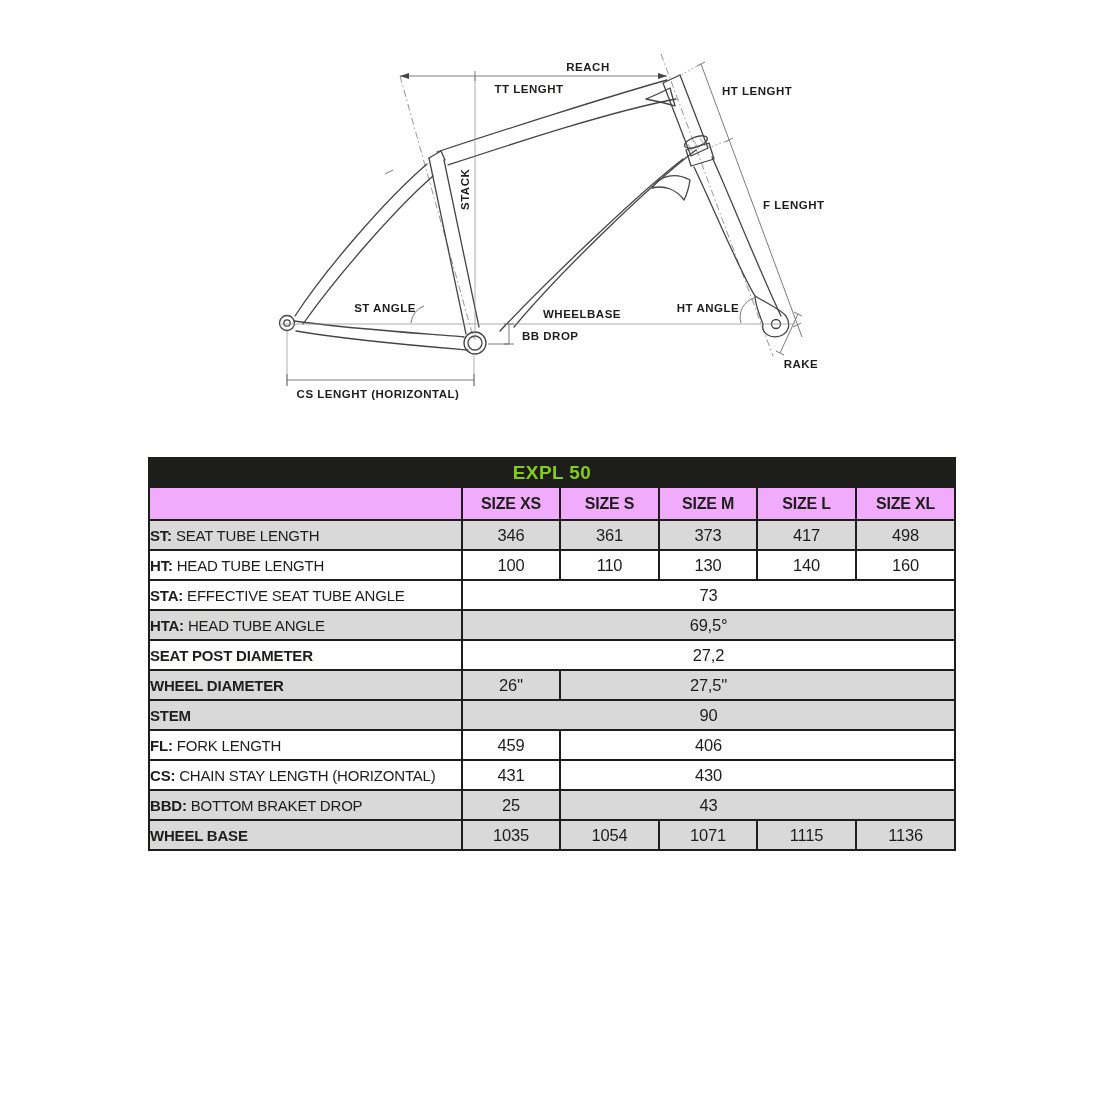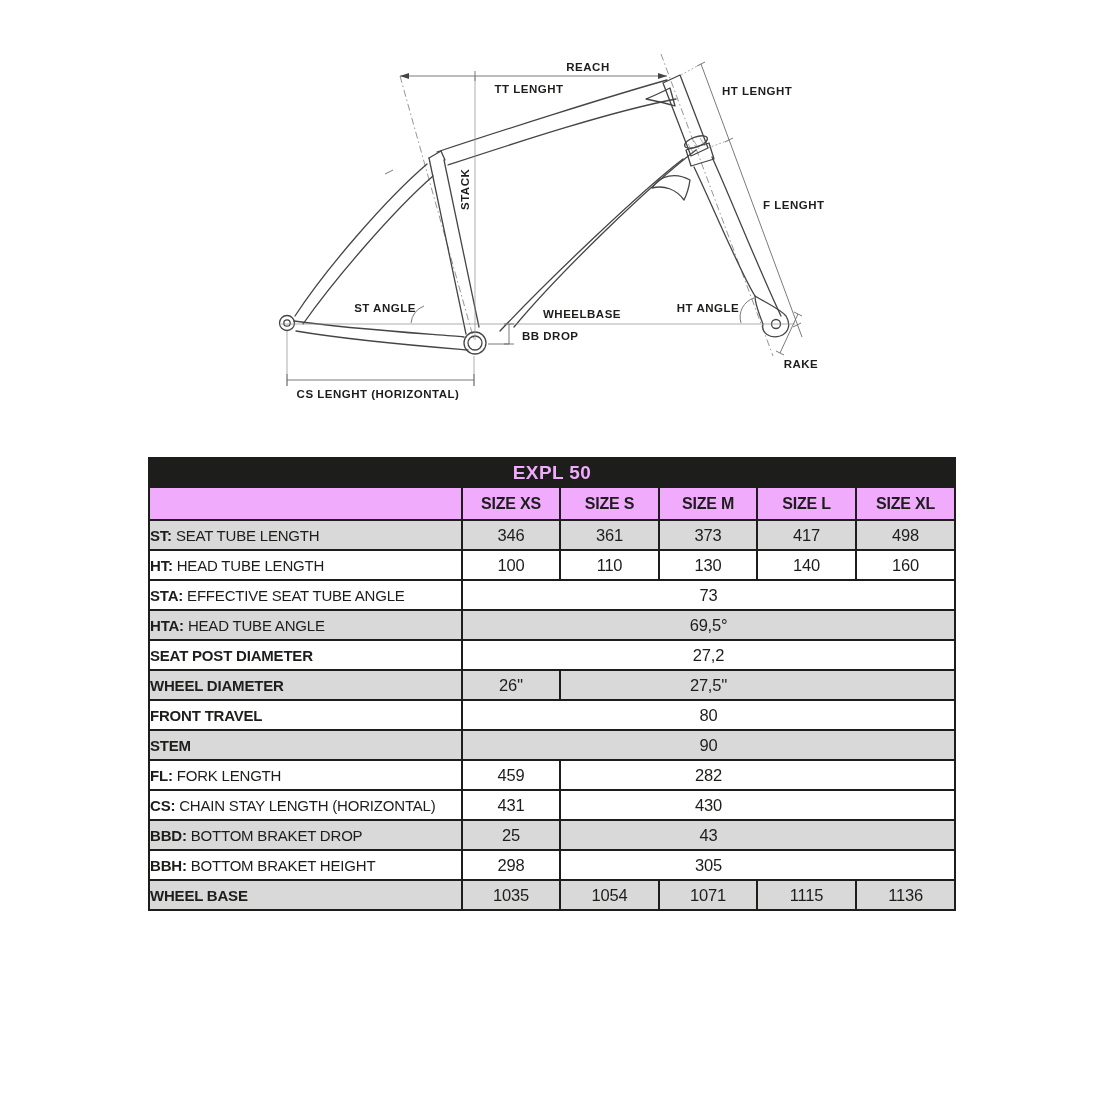--- a/index.html
+++ b/index.html
@@ -18,21 +18,21 @@
   .dash-line    { fill:none; stroke:#7a7a7a; stroke-width:0.8; stroke-dasharray:7 3 1.5 3; }
   .dot-line     { fill:none; stroke:#8a8a8a; stroke-width:0.7; stroke-dasharray:2 2; }
   .arrow        { fill:#454545; stroke:none; }
 
   table.spec {
     position:absolute; left:148px; top:457px; width:806px;
     border-collapse:collapse; table-layout:fixed;
   }
   table.spec td, table.spec th { border:2px solid #1d1d1b; padding:0; vertical-align:middle; }
   tr.title-row td {
-    background:#1d1d1b; color:#f0abfc; text-align:center;
+    background:#1d1d1b; color:#84cc16; text-align:center;
     font-weight:bold; font-size:19px; height:27px; letter-spacing:0.4px;
   }
   tr.head-row { height:33px; }
   tr.head-row th, tr.head-row td { background:#f0abfc; font-weight:bold; font-size:16px; text-align:center; letter-spacing:-0.2px; }
   tbody tr.data-row { height:30px; background:#ffffff; }
   tbody tr.data-row.shade { background:#d9d9d9; }
   td.label-cell { font-size:15px; padding-left:6px; letter-spacing:-0.2px; white-space:nowrap; text-align:left; }
   td.label-cell .prefix { font-weight:bold; margin-right:4px;text-align:right; }
   td.label-cell.all-bold { font-weight:bold; }
   td.val-cell { text-align:center; font-weight:normal; font-size:16.5px; letter-spacing:-0.2px; }
@@ -184,47 +184,38 @@
       </tr>
       <tr class="data-row">
         <td class="label-cell all-bold">SEAT POST DIAMETER</td>
         <td class="val-cell" colspan="5">27,2</td>
       </tr>
       <tr class="data-row shade">
         <td class="label-cell all-bold">WHEEL DIAMETER</td>
         <td class="val-cell">26''</td>
         <td class="val-cell offset" colspan="4">27,5''</td>
       </tr>
-      <tr class="data-row">
-        <td class="label-cell all-bold">FRONT TRAVEL</td>
-        <td class="val-cell" colspan="5">80</td>
-      </tr>
       <tr class="data-row shade">
         <td class="label-cell all-bold">STEM</td>
         <td class="val-cell" colspan="5">90</td>
       </tr>
       <tr class="data-row">
         <td class="label-cell"><span class="prefix">FL:</span><span>FORK LENGTH</span></td>
         <td class="val-cell">459</td>
-        <td class="val-cell offset" colspan="4">282</td>
+        <td class="val-cell offset" colspan="4">406</td>
       </tr>
       <tr class="data-row">
         <td class="label-cell"><span class="prefix">CS:</span><span>CHAIN STAY LENGTH (HORIZONTAL)</span></td>
         <td class="val-cell">431</td>
         <td class="val-cell offset" colspan="4">430</td>
       </tr>
       <tr class="data-row shade">
         <td class="label-cell"><span class="prefix">BBD:</span><span>BOTTOM BRAKET DROP</span></td>
         <td class="val-cell">25</td>
         <td class="val-cell offset" colspan="4">43</td>
-      </tr>
-      <tr class="data-row">
-        <td class="label-cell"><span class="prefix">BBH:</span><span>BOTTOM BRAKET HEIGHT</span></td>
-        <td class="val-cell">298</td>
-        <td class="val-cell offset" colspan="4">305</td>
       </tr>
       <tr class="data-row shade">
         <td class="label-cell all-bold">WHEEL BASE</td>
         <td class="val-cell">1035</td>
         <td class="val-cell">1054</td>
         <td class="val-cell">1071</td>
         <td class="val-cell">1115</td>
         <td class="val-cell">1136</td>
       </tr>
     </tbody>

